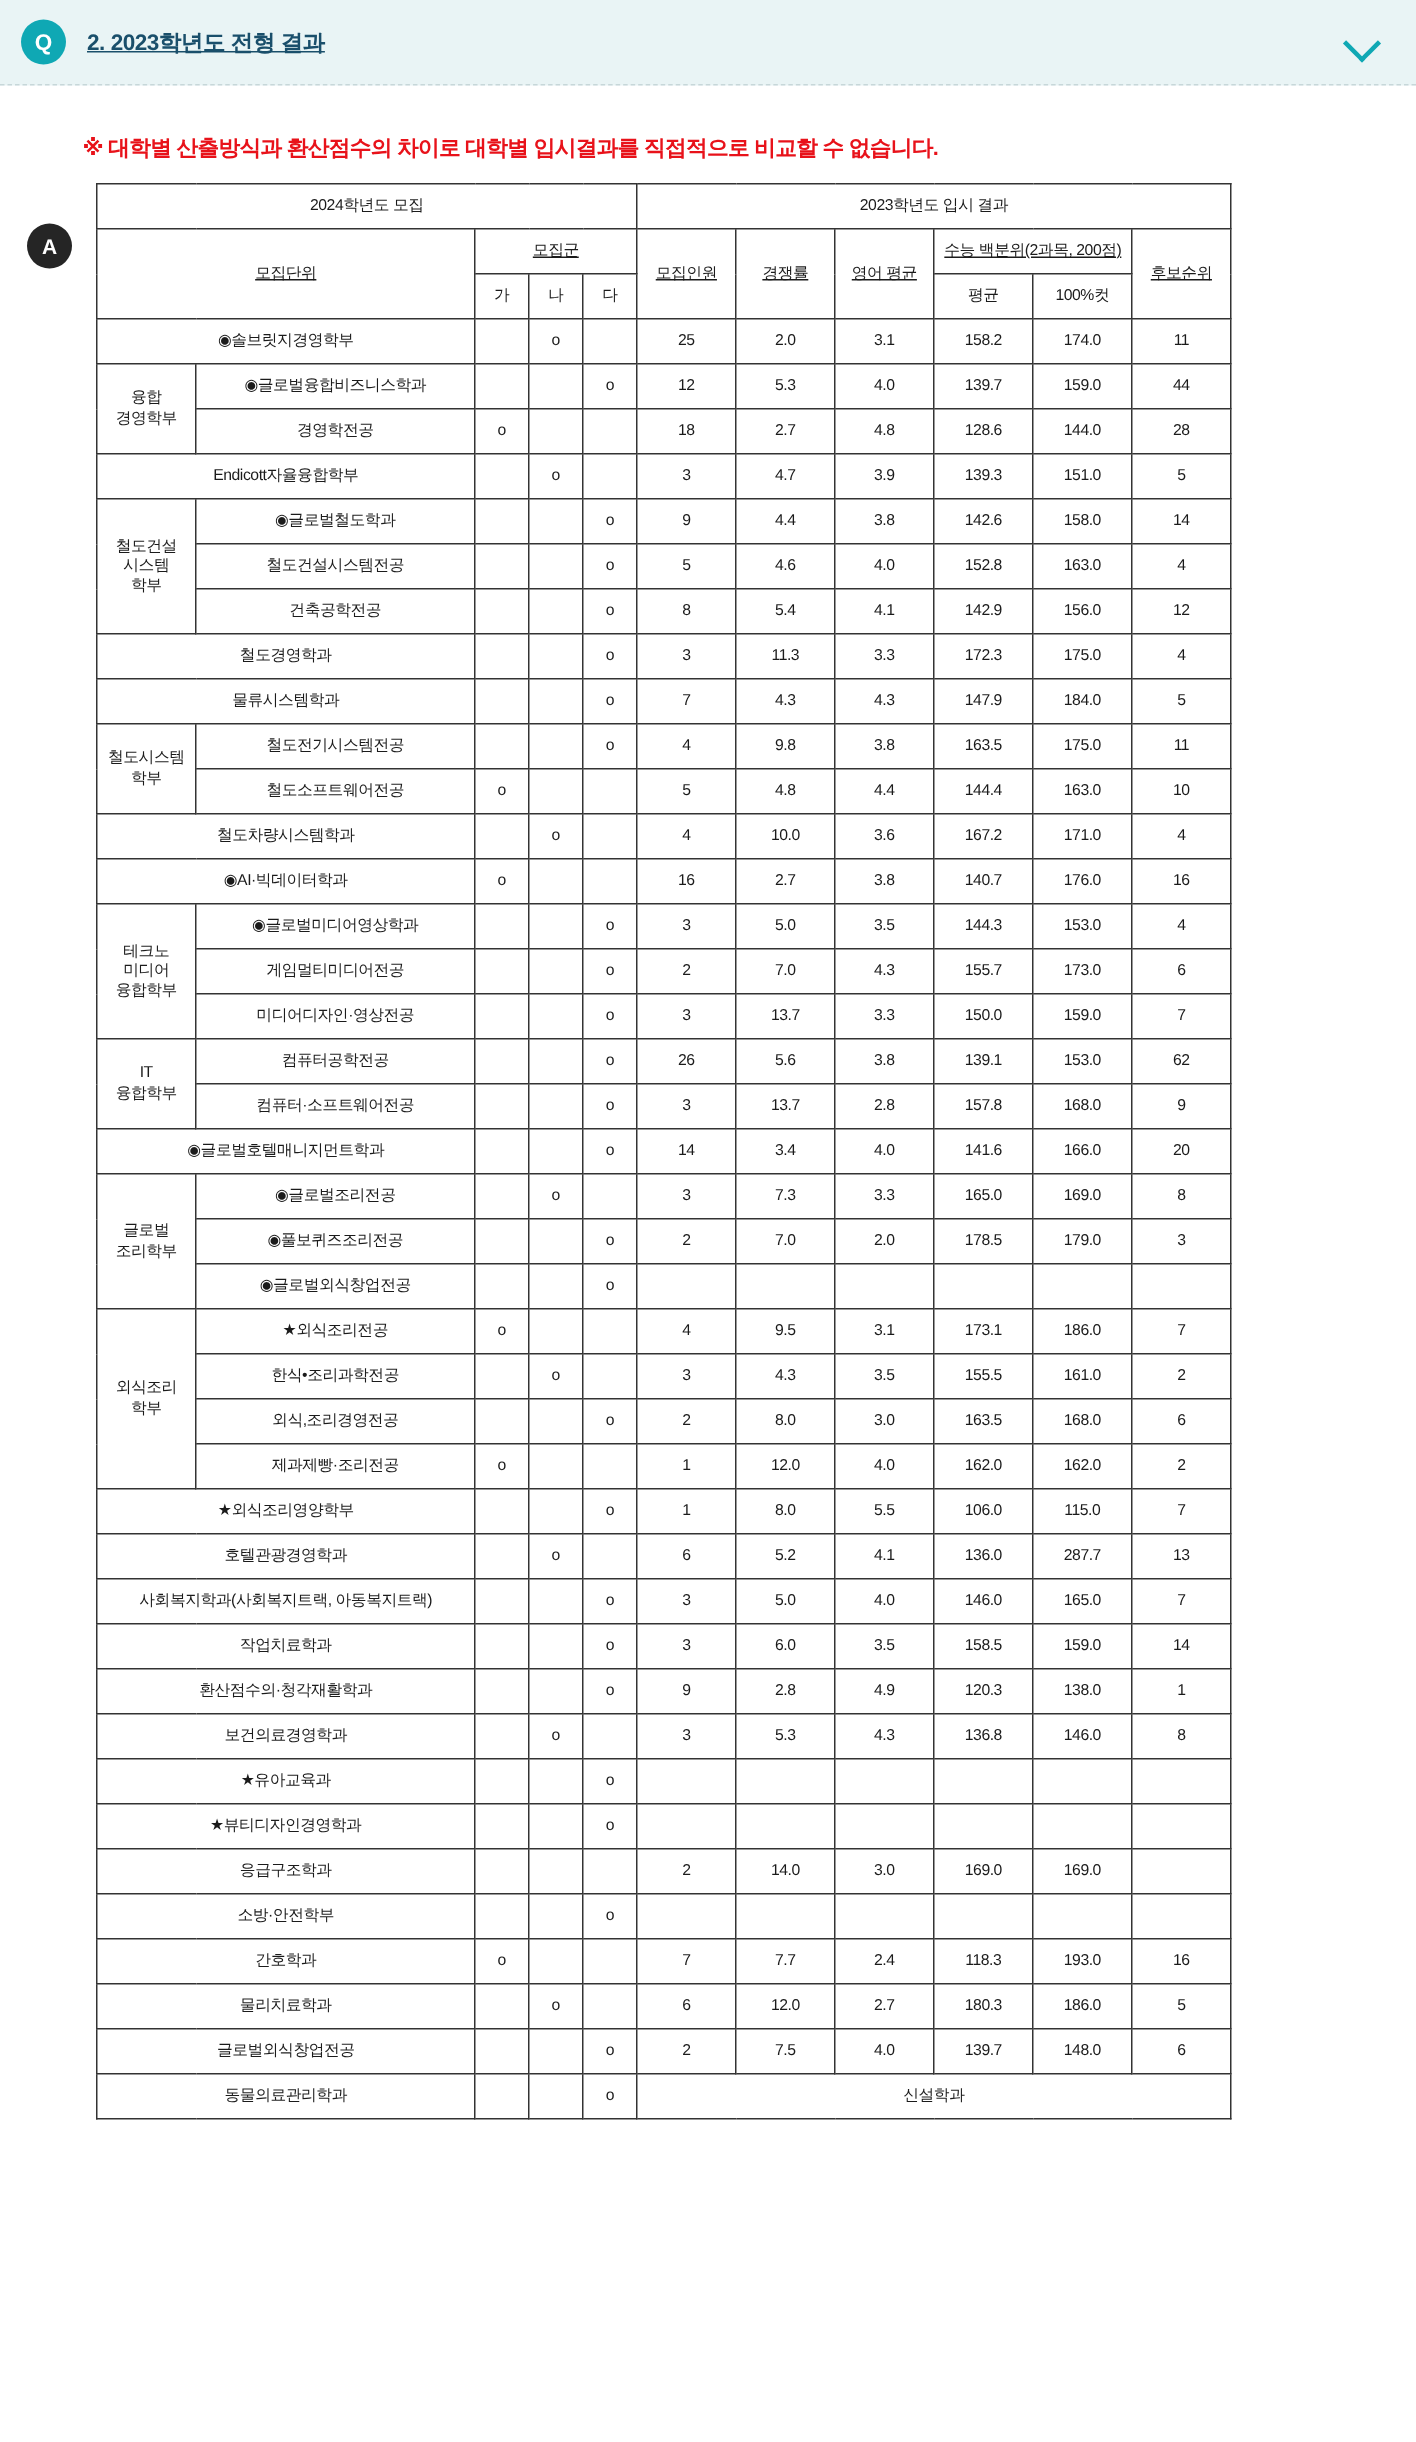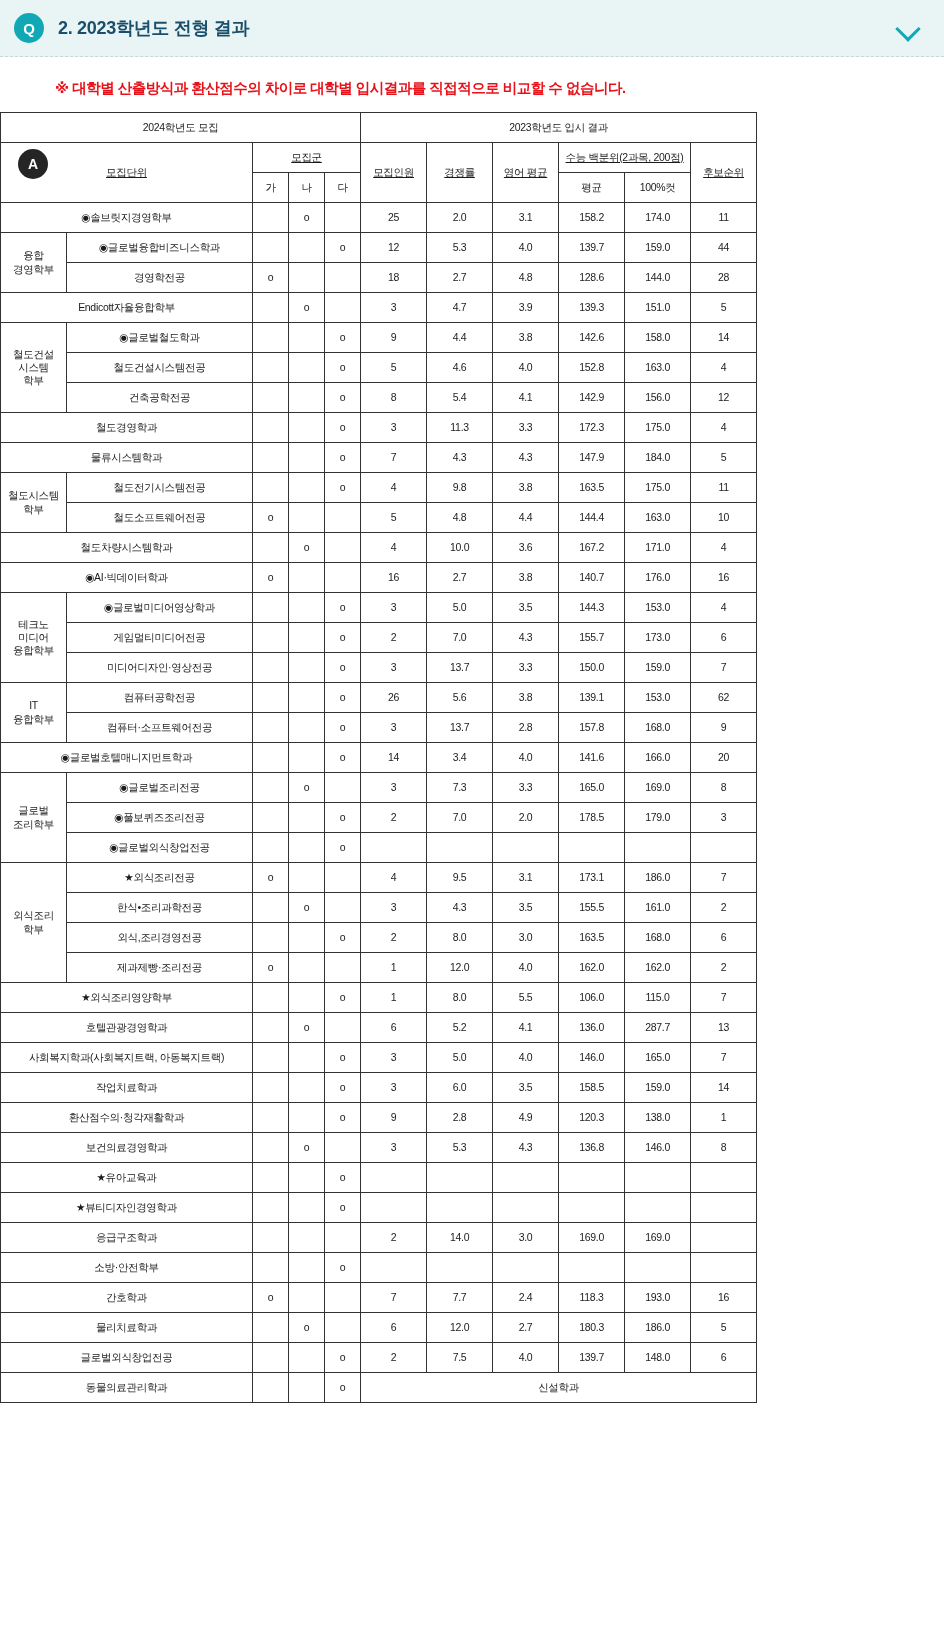--- a/index.html
+++ b/index.html
@@ -33,23 +33,24 @@
     color: #ffffff;
     font-size: 15px;
     font-weight: bold;
     display: flex;
     align-items: center;
     justify-content: center;
     flex: 0 0 auto;
   }
   .q-title {
     margin-left: 14px;
-    font-size: 18px;
+    font-size: 15px;
     font-weight: bold;
     color: #1a4f6b;
+    text-decoration: underline;
     letter-spacing: -0.3px;
     flex: 1 1 auto;
   }
   .chevron {
     flex: 0 0 auto;
     width: 26px;
     height: 26px;
     position: relative;
   }
   .chevron::before {
@@ -79,29 +80,30 @@
     background: #252525;
     color: #ffffff;
     font-size: 14px;
     font-weight: bold;
     display: flex;
     align-items: center;
     justify-content: center;
   }
   .notice {
     margin: 0;
-    padding: 22px 0 14px 55px;
+    padding: 32px 0 14px 55px;
     font-size: 14.5px;
     font-weight: bold;
     color: #e8121a;
     letter-spacing: -0.5px;
   }
 
   
   .tbl-wrap {
+    margin-left: 64px;
     width: 756px;
   }
   table.main {
     border-collapse: collapse;
     width: 756px;
     table-layout: fixed;
     font-size: 10.5px;
     color: #1b1b1b;
   }
   table.main th,

